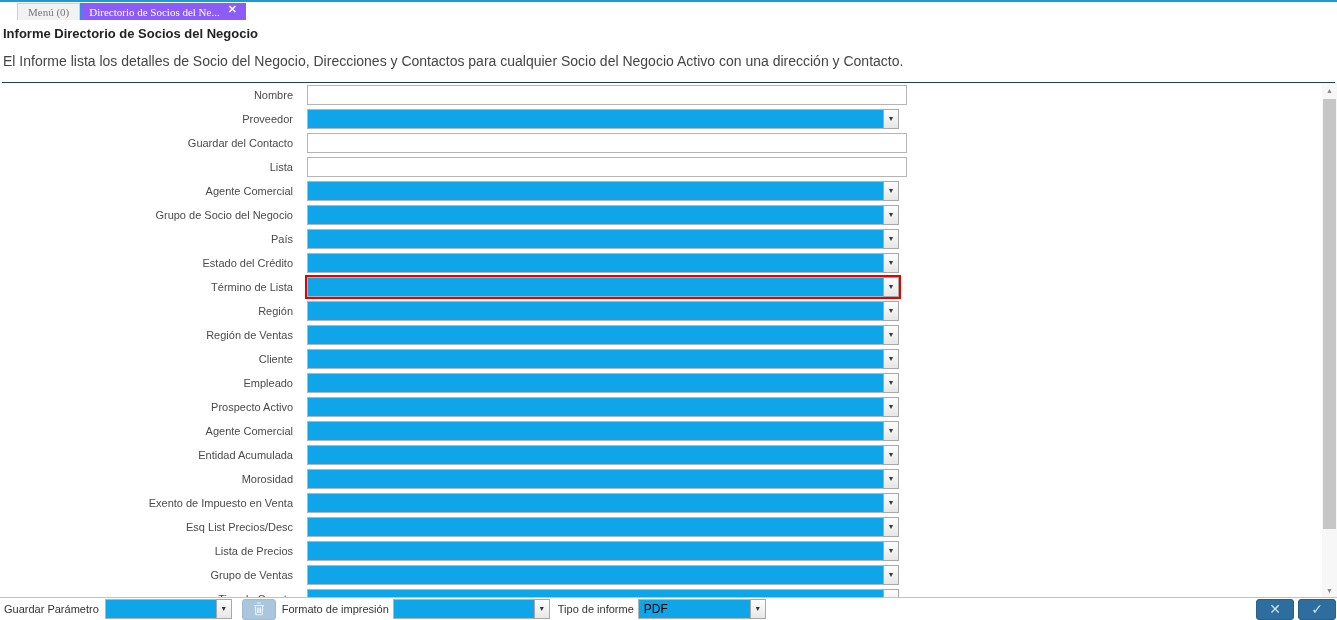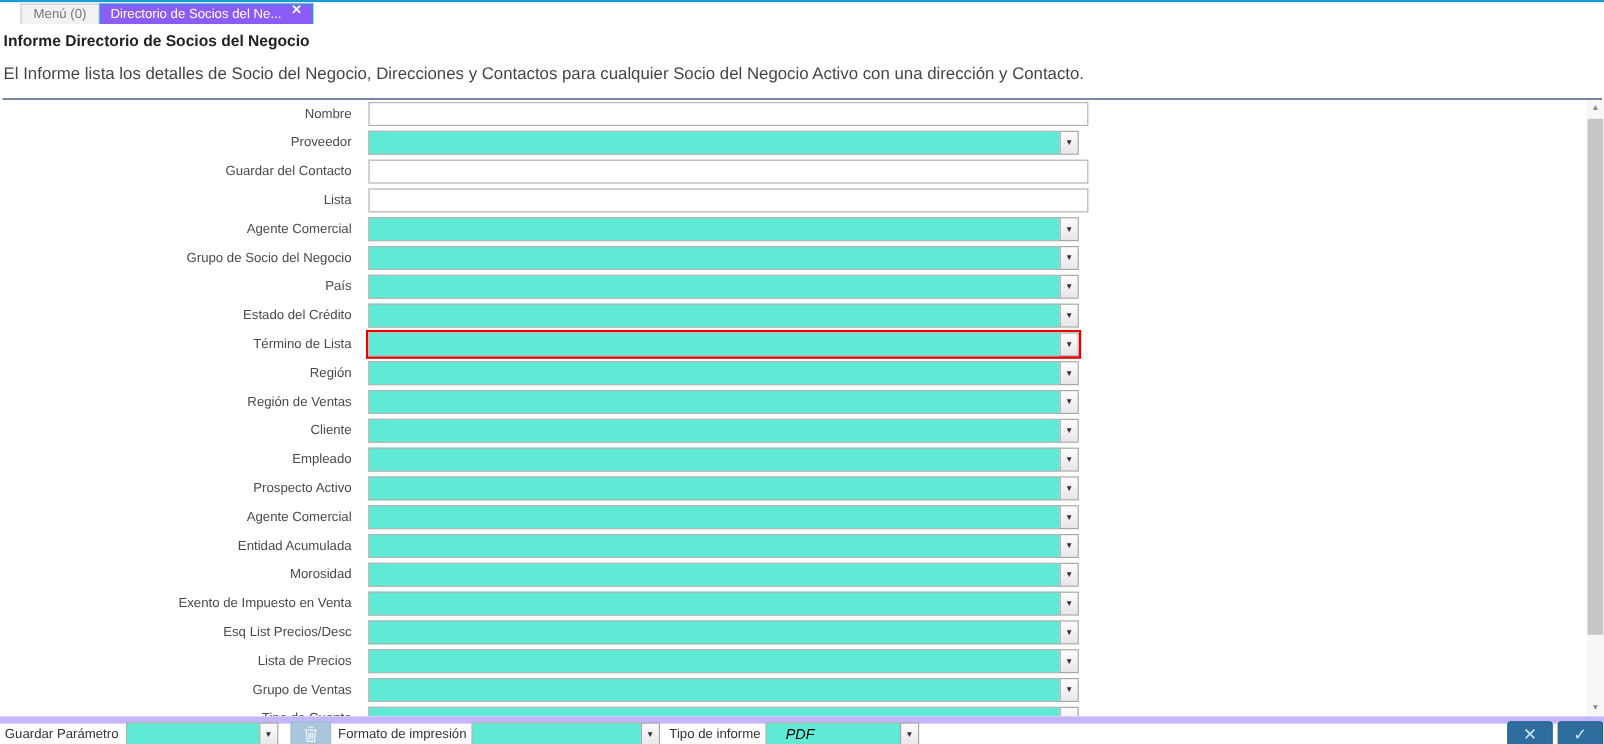--- a/index.html
+++ b/index.html
@@ -3,57 +3,57 @@
 <meta charset="utf-8">
 <style>
   * { box-sizing: border-box; margin: 0; padding: 0; }
   html, body { width: 1337px; height: 620px; overflow: hidden; }
   body { font-family: "Liberation Sans", sans-serif; background: #ffffff; position: relative; }
 
   .topline { height: 2px; background: #1e9ad2; width: 100%; }
 
   
   .tabbar { height: 18px; display: flex; align-items: flex-end; padding-left: 17px; background: #fff; }
-  .tab { height: 17px; line-height: 16px; font-size: 11px; padding: 0 10px; cursor: default; }
+  .tab { height: 17px; line-height: 16px; font-size: 11px; padding: 0 10px; cursor: default; font-family: Liberation Serif, serif; }
   .tab.inactive { background: #f2f2f2; border: 1px solid #d0d0d0; border-bottom: none; color: #777; }
   .tab.active { background: #8b5cf6; color: #ffffff; border: 1px solid #1b9dd9; border-bottom: none;
                 display: flex; align-items: flex-start; gap: 8px; padding: 0 8px; }
   .tab-close { color: #eaf6fd; font-size: 11px; font-weight: bold; cursor: pointer; line-height: 1; }
 
   
   .hdr { padding: 3px 2px 0 2px; }
   .hdr-title { font-size: 13px; font-weight: bold; color: #222; padding: 3px 0 0 1px; }
   .hdr-desc { font-size: 14px; color: #454545; margin-top: 12px; margin-bottom: 13px; padding-left: 1px; }
   .separator { border-top: 2px solid #1c3f63; }
 
   
   .formarea { position: absolute; top: 83px; left: 0; right: 15px; bottom: 23px;
               overflow: hidden; background: #fff; padding-top: 2px; }
   .frow { display: flex; height: 20px; margin-bottom: 4px; align-items: center; }
   .flabel { width: 293px; text-align: right; font-size: 11px; color: #4a4a4a; margin-right: 14px; flex: none; }
   .ftext { width: 600px; height: 20px; border: 1px solid #b5b5b5; background: #fff; font-size: 12px;
            padding: 0 4px; outline: none; font-family: "Liberation Sans", sans-serif; }
   .combo { display: flex; height: 20px; }
   .combo.highlight { box-shadow: 0 0 0 2px #e60000; }
-  .cinput { width: 576px; height: 20px; border: 1px solid #b5b5b5; border-right: none; background: #5eead4;
-            font-size: 12px; padding: 0 16px; outline: none; font-family: "Liberation Sans", sans-serif; font-style: italic; }
+  .cinput { width: 576px; height: 20px; border: 1px solid #b5b5b5; border-right: none; background: #0ea5e9;
+            font-size: 12px; padding: 0 5px; outline: none; font-family: "Liberation Sans", sans-serif; }
   .cbtn { width: 16px; height: 20px; border: 1px solid #a8a8a8; background: linear-gradient(#fdfdfd, #e7e7e7);
           display: flex; align-items: center; justify-content: center; cursor: pointer; padding: 0; }
   .carrow { font-size: 8px; color: #333; line-height: 1; }
 
   
   .vscroll { position: absolute; top: 83px; right: 0; width: 15px; height: 515px; background: #f7f7f7; }
   .varrow { height: 15px; width: 15px; display: flex; align-items: center; justify-content: center;
             font-size: 7px; color: #8a8a8a; cursor: pointer; }
   .vthumb { position: absolute; top: 16px; left: 1px; width: 13px; height: 430px; background: #c6c6c6; }
   .varrow.down { position: absolute; bottom: 0; }
 
   
   .footer { position: absolute; left: 0; right: 0; bottom: 0; height: 23px; background: #fff;
-            border-top: 6px solid #c4b5fd; display: flex; align-items: center; z-index: 5; }
+            border-top: 1px solid #c4b5fd; display: flex; align-items: center; z-index: 5; }
   .flab { font-size: 11px; color: #333; white-space: nowrap; }
   .fcombo { display: flex; height: 20px; }
   .fcombo .cinput { height: 20px; }
   .w1 .cinput { width: 111px; } .w2 .cinput { width: 141px; } .w3 .cinput { width: 112px; }
   .trashbtn { width: 34px; height: 21px; background: #a9c6dc; border: 1px solid #9dbcd4; border-radius: 3px;
               margin-left: 10px; display: flex; align-items: center; justify-content: center; cursor: pointer; }
   .spacer { flex: 1; }
   .abtn { width: 38px; height: 21px; background: #2d6e9e; border: 1px solid #26608c; border-radius: 3px;
           color: #cfe3f2; font-size: 14px; display: flex; align-items: center; justify-content: center;
           cursor: pointer; line-height: 1; }

